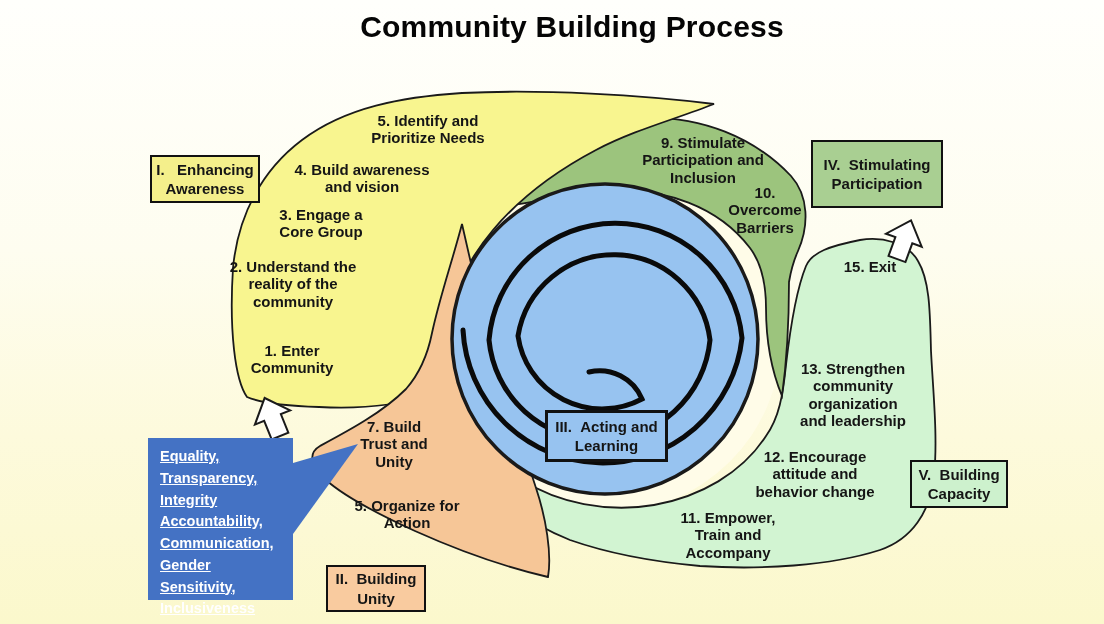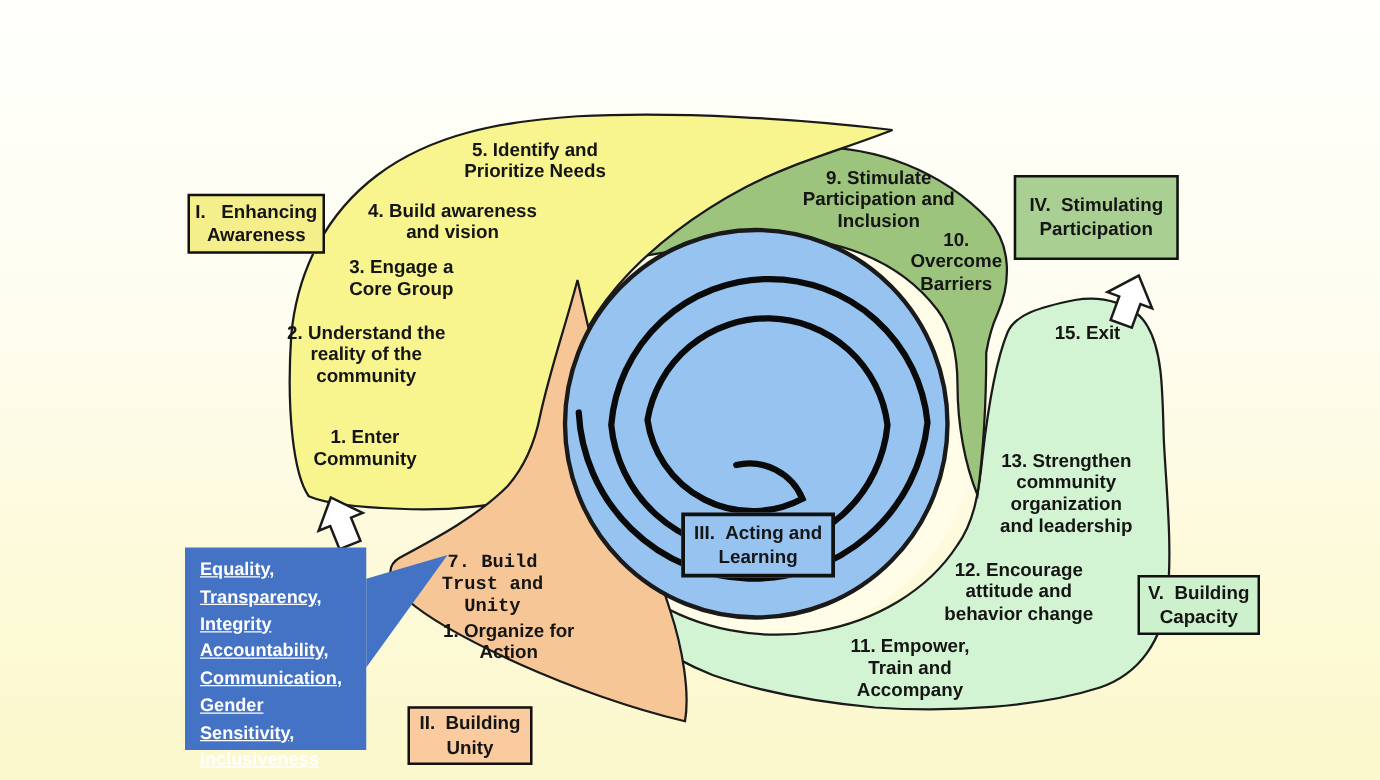--- a/index.html
+++ b/index.html
@@ -105,35 +105,36 @@
              A 85 85 0 0 0 642 399
              A 46 46 0 0 0 589 372" fill="none" stroke="#0A0A0A" stroke-width="5" stroke-linecap="round"></path>
 
     <path d="M -9 0 L -9 -20 L -19 -20 L 0 -41 L 19 -20 L 9 -20 L 9 0 Z" transform="translate(280,436) rotate(-22)" fill="#FFFFFF" stroke="#1A1A1A" stroke-width="2"></path>
 
     <path d="M -9 0 L -9 -20 L -19 -20 L 0 -41 L 19 -20 L 9 -20 L 9 0 Z" transform="translate(897,259) rotate(20)" fill="#FFFFFF" stroke="#1A1A1A" stroke-width="2"></path>
 
     <polygon points="293,463 358,444 293,534" fill="#4472C4"></polygon>
   </svg>
 
+  <div class="title">Community Building Process</div>
 
   <div class="step" style="left:292px;top:359px;">1. Enter
 Community</div>
   <div class="step" style="left:293px;top:284px;">2. Understand the
 reality of the
 community</div>
   <div class="step" style="left:321px;top:223px;">3. Engage a
 Core Group</div>
   <div class="step" style="left:362px;top:178px;">4. Build awareness
 and vision</div>
   <div class="step" style="left:428px;top:129px;">5. Identify and
 Prioritize Needs</div>
-  <div class="step" style="left:407px;top:514px;">1. Organize for
+  <div class="step" style="left:407px;top:514px;">5. Organize for
 Action</div>
-  <div class="step" style="left:394px;top:468px;font-family:Liberation Mono, monospace;">7. Build
+  <div class="step" style="left:394px;top:444px;">7. Build
 Trust and
 Unity</div>
   <div class="step" style="left:703px;top:160px;">9. Stimulate
 Participation and
 Inclusion</div>
   <div class="step" style="left:765px;top:210px;">10.
 Overcome
 Barriers</div>
   <div class="step" style="left:728px;top:535px;">11. Empower,
 Train and

